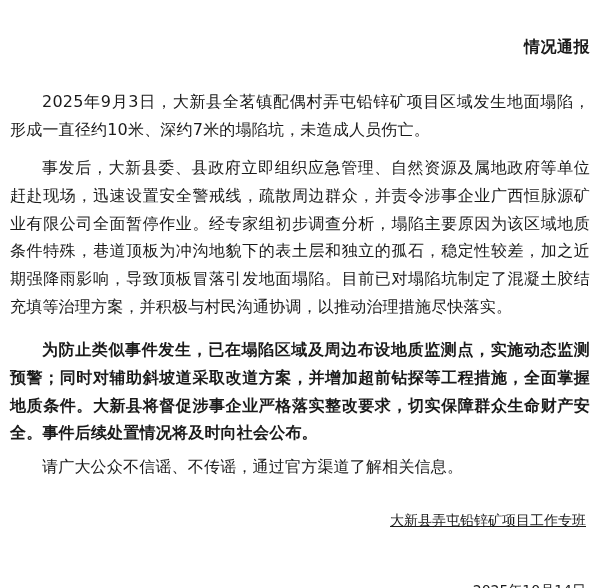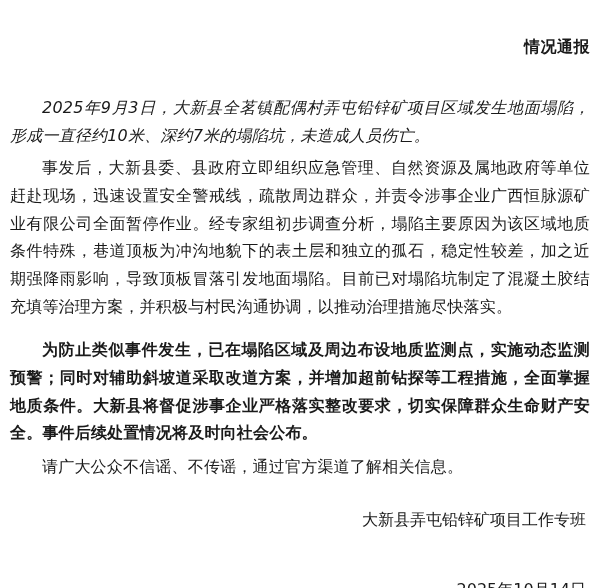--- a/index.html
+++ b/index.html
@@ -11,27 +11,27 @@
   .doc { position: absolute; left: 10px; top: 0; width: 580px; }
   .title {
     position: absolute; top: 36px; left: 0; width: 580px; text-align: right;
     font-size: 16px; font-weight: bold; line-height: 22px; letter-spacing: 0.5px;
   }
   .para {
     position: absolute; left: 0; width: 580px;
     font-size: 16px; line-height: 27.8px; text-indent: 32px;
     text-align: justify; letter-spacing: 0.2px;
   }
-  .p1 { top: 94px; font-style: italic; }
+  .p1 { top: 88px; }
   .p2 { top: 154px; }
   .p3 { top: 336px; font-weight: bold; }
   .p4 { top: 438px; margin-top: 15px; }
   .sign {
     position: absolute; right: 14px; width: 400px; text-align: right;
-    font-size: 16px; line-height: 28px;
+    font-size: 14px; line-height: 28px; text-decoration: underline;
   }
   .sign-org { top: 506px; }
   .sign-date { top: 534px; margin-top: 42px; }
 </style>
 </head>
 <body>
 
 <div class="doc">
   <div class="title">情况通报</div>
   <div class="para p1">2025年9月3日，大新县全茗镇配偶村弄屯铅锌矿项目区域发生地面塌陷，形成一直径约10米、深约7米的塌陷坑，未造成人员伤亡。</div>

